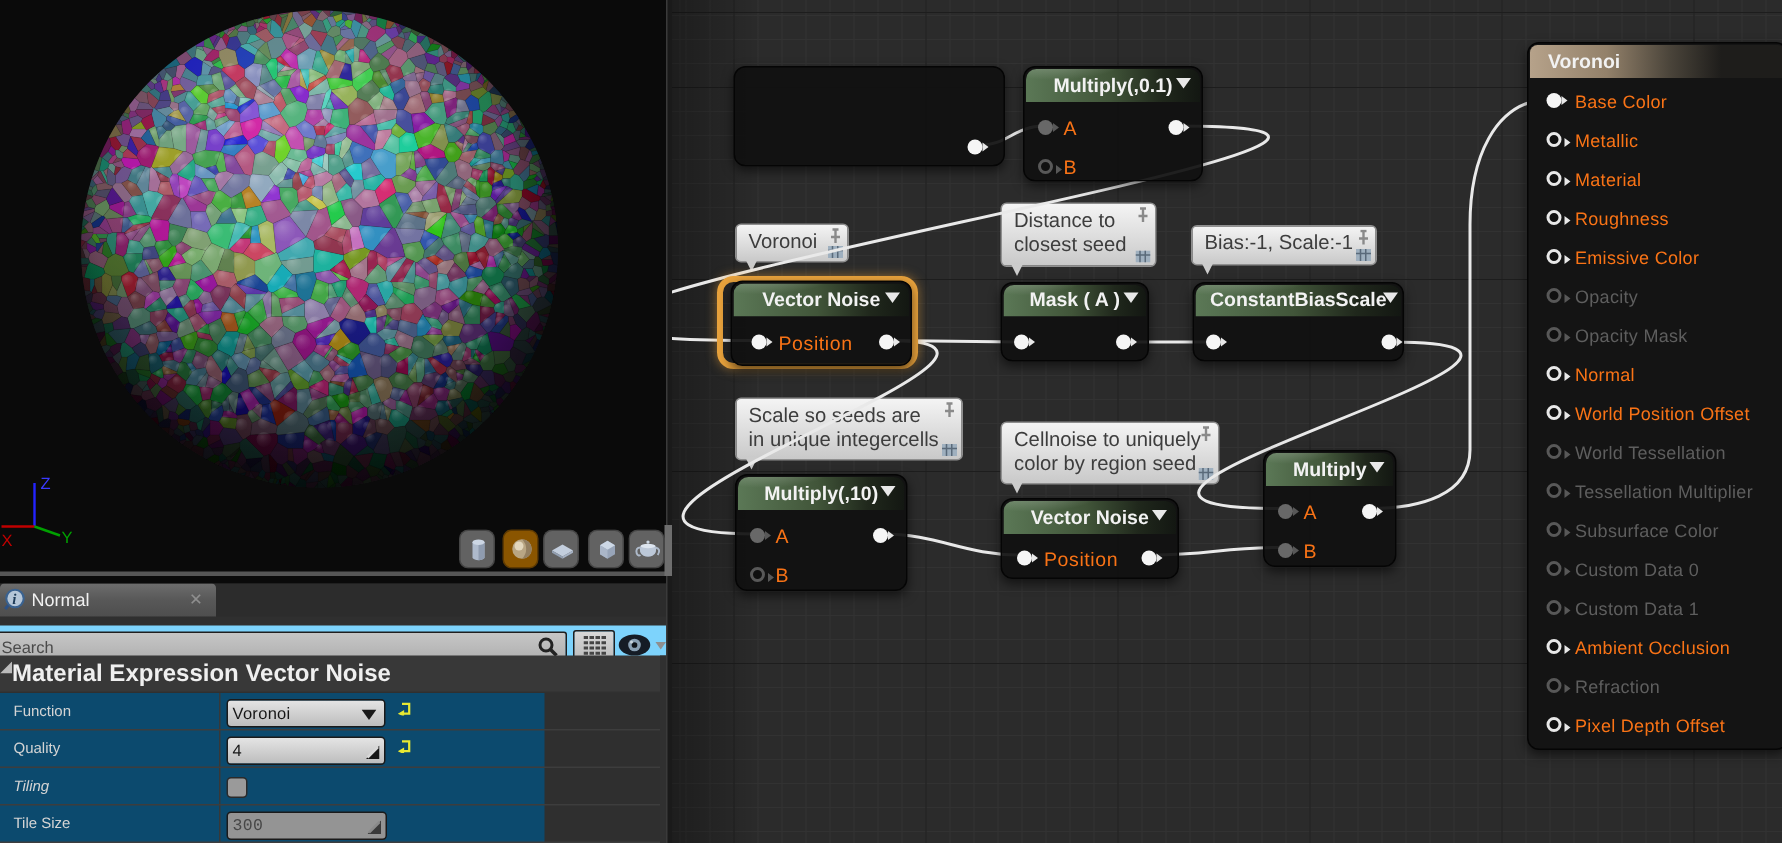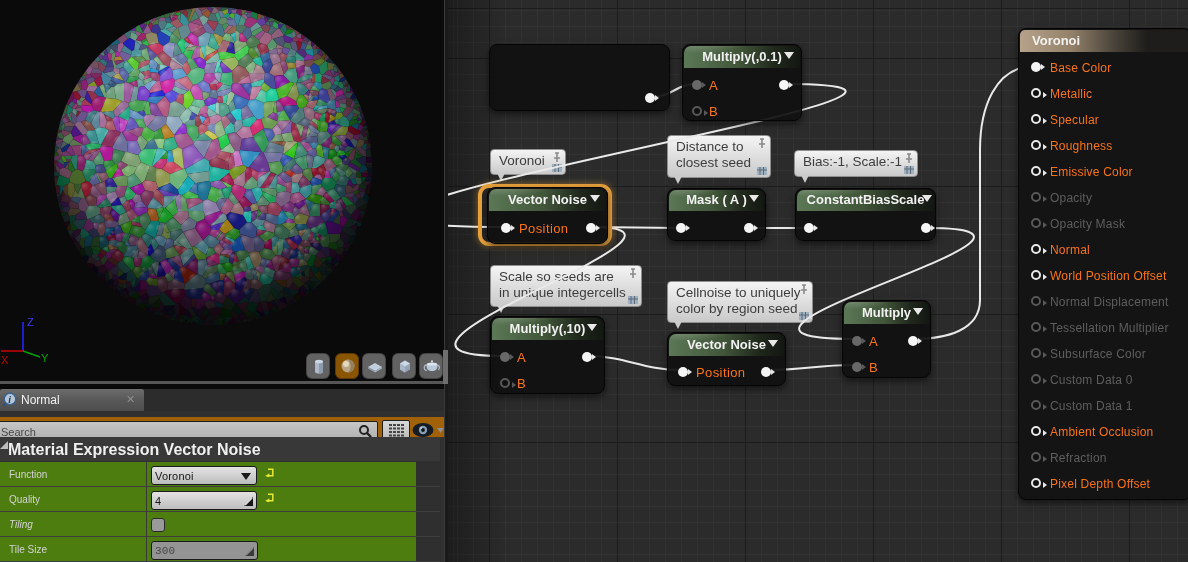--- a/index.html
+++ b/index.html
@@ -10,27 +10,27 @@
 .vbtn { position:absolute; top:353px; width:24px; height:26px; border-radius:6px; background:rgba(108,108,108,0.9); border:1px solid rgba(50,50,50,0.6); }
 .vbtn svg { position:absolute; left:3px; top:4px; }
 
 #gizmo { position:absolute; left:0px; top:312px; }
 
 #details { position:absolute; left:0; top:389px; width:444px; height:173px; background:#2f2f2f; overflow:hidden; }
 #tabrow { position:absolute; left:0; top:0; width:444px; height:22px; background:#2c2c2c; }
 #tab { position:absolute; left:0; top:0; width:144px; height:22px; background:linear-gradient(#6d6d6d,#585858 50%,#4e4e4e); border-radius:3px 3px 0 0; }
 #tab .txt { position:absolute; left:21px; top:4px; font-size:12px; color:#f0f0f0; }
 #tab .x { position:absolute; left:126px; top:4px; font-size:11px; color:#8f8f8f; }
-#searchrow { position:absolute; left:0; top:28px; width:511px; height:26px; background:#a16207; }
+#searchrow { position:absolute; left:0; top:28px; width:511px; height:26px; background:#7dd3fc; }
 #searchbox { position:absolute; left:-2px; top:4px; width:380px; height:18px; background:linear-gradient(#c6c6c6,#b2b2b2); border:1px solid #1f1f1f; border-radius:2px; }
 #searchbox .ph { position:absolute; left:2px; top:4px; font-size:11px; color:#4a4a4a; }
 #gridbtn { position:absolute; left:382px; top:3px; width:28px; height:20px; background:linear-gradient(#d8d8d8,#bcbcbc); border:1px solid #1f1f1f; border-radius:2px; }
 #cathdr { position:absolute; left:0; top:48px; width:444px; height:25px; background:#383838; border-bottom:1px solid #303030; }
 #cathdr .txt { position:absolute; left:8px; top:4px; font-size:16px; font-weight:bold; color:#efefef; }
-#rows { position:absolute; left:0; top:73px; width:416px; height:100px; background:#4d7c0f; }
+#rows { position:absolute; left:0; top:73px; width:363px; height:100px; background:#0c4a6e; }
 .drow { position:absolute; left:0; width:440px; height:25px; border-bottom:1px solid #3d3d3d; }
 .dlab { position:absolute; left:9px; top:7px; font-size:10px; color:#d4d4d4; }
 .dfield { position:absolute; left:151px; top:4px; height:19px; background:linear-gradient(#e4e4e4,#bdbdbd); border:1px solid #1a1a1a; border-radius:3px; font-size:11px; color:#161616; }
 .dfield .tv { position:absolute; left:3px; top:3px; letter-spacing:0.2px; }
 .reset { position:absolute; left:265px; top:4px; }
 #dscroll { position:absolute; left:440px; top:48px; width:4px; height:125px; background:#303030; }
 
 #graph { position:absolute; left:448px; top:0; width:740px; height:562px; overflow:hidden;
   background-image:
     repeating-linear-gradient(to right, #1d1d1d 0 1px, transparent 1px 128px),
@@ -2480,21 +2480,21 @@
       <div class="rrow" style="top:25px;">
           <div class="pin w" style="left:12.5px; top:8.5px;"></div>
           <span class="plab">Base Color</span>
         </div>
       <div class="rrow" style="top:51px;">
           <div class="pin ring" style="left:12.5px; top:8.5px;"></div>
           <span class="plab">Metallic</span>
         </div>
       <div class="rrow" style="top:77px;">
           <div class="pin ring" style="left:12.5px; top:8.5px;"></div>
-          <span class="plab">Specular</span>
+          <span class="plab">Material</span>
         </div>
       <div class="rrow" style="top:103px;">
           <div class="pin ring" style="left:12.5px; top:8.5px;"></div>
           <span class="plab">Roughness</span>
         </div>
       <div class="rrow" style="top:129px;">
           <div class="pin ring" style="left:12.5px; top:8.5px;"></div>
           <span class="plab">Emissive Color</span>
         </div>
       <div class="rrow off" style="top:155px;">
@@ -2508,21 +2508,21 @@
       <div class="rrow" style="top:207px;">
           <div class="pin ring" style="left:12.5px; top:8.5px;"></div>
           <span class="plab">Normal</span>
         </div>
       <div class="rrow" style="top:233px;">
           <div class="pin ring" style="left:12.5px; top:8.5px;"></div>
           <span class="plab">World Position Offset</span>
         </div>
       <div class="rrow off" style="top:259px;">
           <div class="pin gring" style="left:12.5px; top:8.5px;"></div>
-          <span class="plab">Normal Displacement</span>
+          <span class="plab">World Tessellation</span>
         </div>
       <div class="rrow off" style="top:285px;">
           <div class="pin gring" style="left:12.5px; top:8.5px;"></div>
           <span class="plab">Tessellation Multiplier</span>
         </div>
       <div class="rrow off" style="top:311px;">
           <div class="pin gring" style="left:12.5px; top:8.5px;"></div>
           <span class="plab">Subsurface Color</span>
         </div>
       <div class="rrow off" style="top:337px;">

